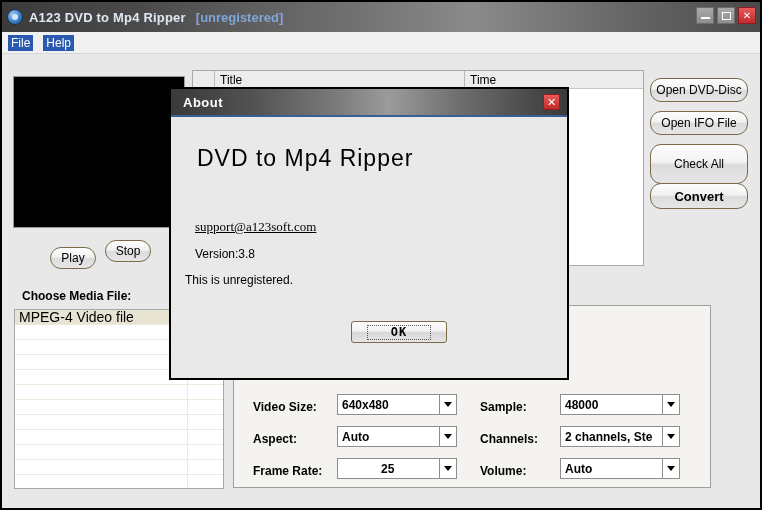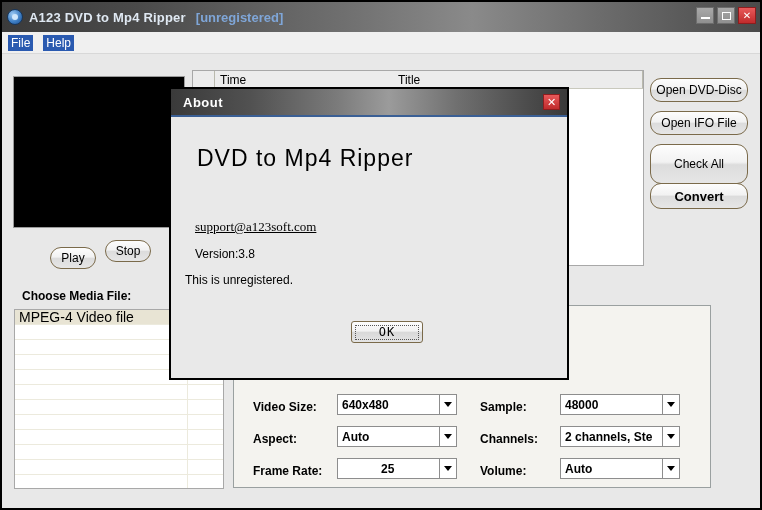--- a/index.html
+++ b/index.html
@@ -353,29 +353,30 @@
   }
   .about-unreg {
     position: absolute;
     left: 14px; top: 184px;
     font-size: 12px;
     color: #000;
   }
   .about-ok {
     position: absolute;
     left: 180px; top: 232px;
-    width: 72px; height: 22px;
+    width: 96px; height: 22px;
     background: linear-gradient(to bottom, #fdfdfd 0%, #f2f2f2 45%, #d9d9d9 52%, #e4e4e4 100%);
     border: 1px solid #7a6a4a;
     border-radius: 3px;
     box-sizing: border-box;
     cursor: pointer;
     display: flex;
     align-items: center;
     justify-content: center;
+    font-weight: bold;
   }
   .about-ok .focus {
     width: 64px; height: 15px;
     border: 1px dotted #555;
     display: flex;
     align-items: center;
     justify-content: center;
     font-size: 12px;
     color: #000;
     font-family: "DejaVu Sans Mono", monospace;
@@ -427,22 +428,22 @@
     <div class="ml-row"></div>
     <div class="ml-row"></div>
     <div class="ml-row"></div>
     <div class="ml-row"></div>
     <div class="ml-col"></div>
   </div>
 
   <div class="ttable">
     <div class="tt-header">
       <div class="tt-h c0"></div>
+      <div class="tt-h c1">Title</div>
       <div class="tt-h c2">Time</div>
-      <div class="tt-h c1">Title</div>
     </div>
   </div>
 
   <div class="btn btn-dvd">Open DVD-Disc</div>
   <div class="btn btn-ifo">Open IFO File</div>
   <div class="btn btn-check">Check All</div>
   <div class="btn btn-conv bold">Convert</div>
 
   <div class="combo" style="left:505px; top:325px; width:172px;">
     <span class="val">28kbps</span>

